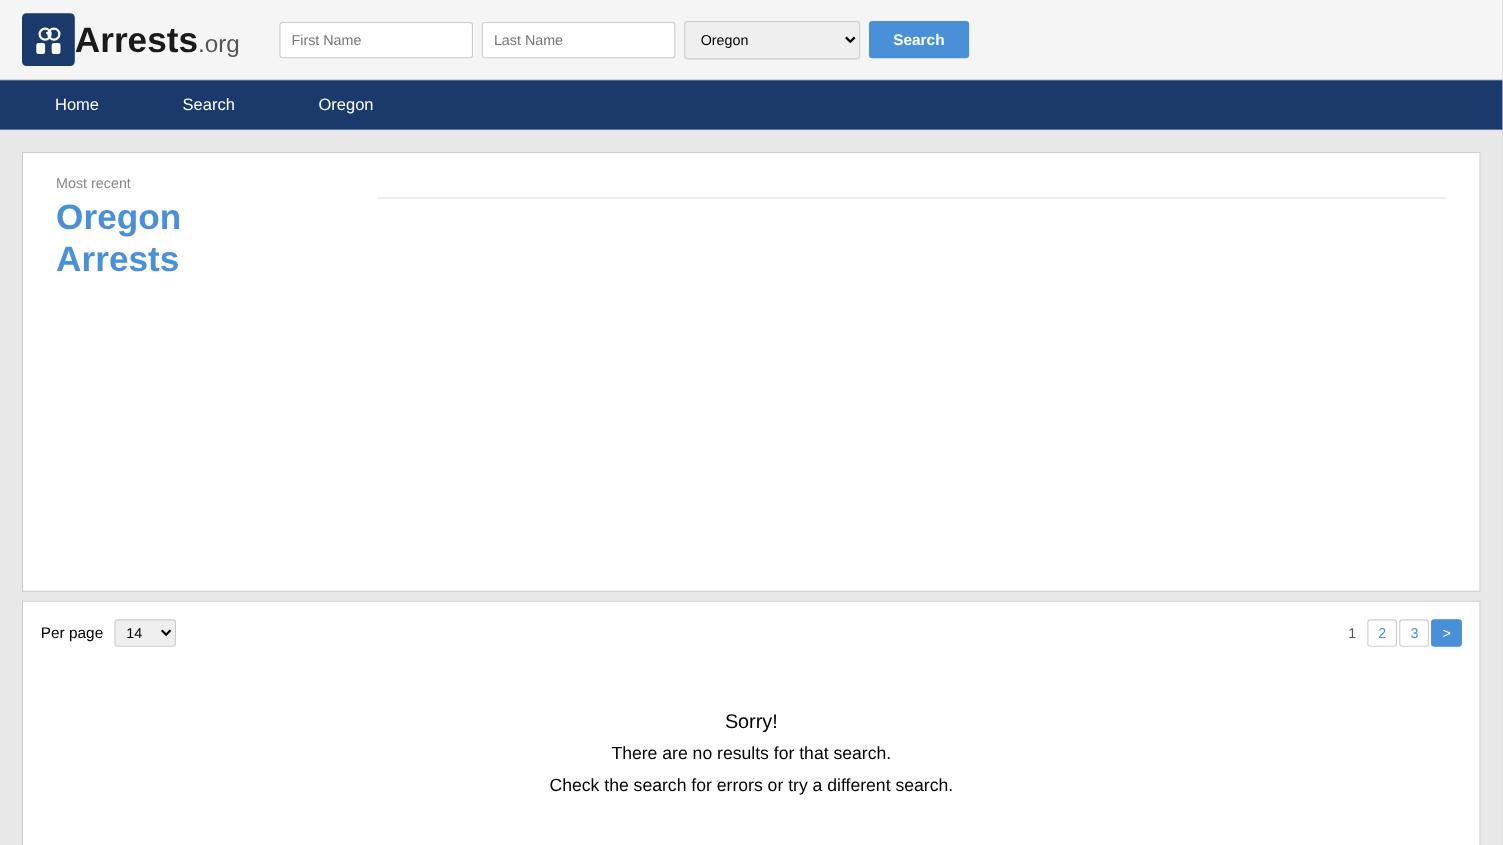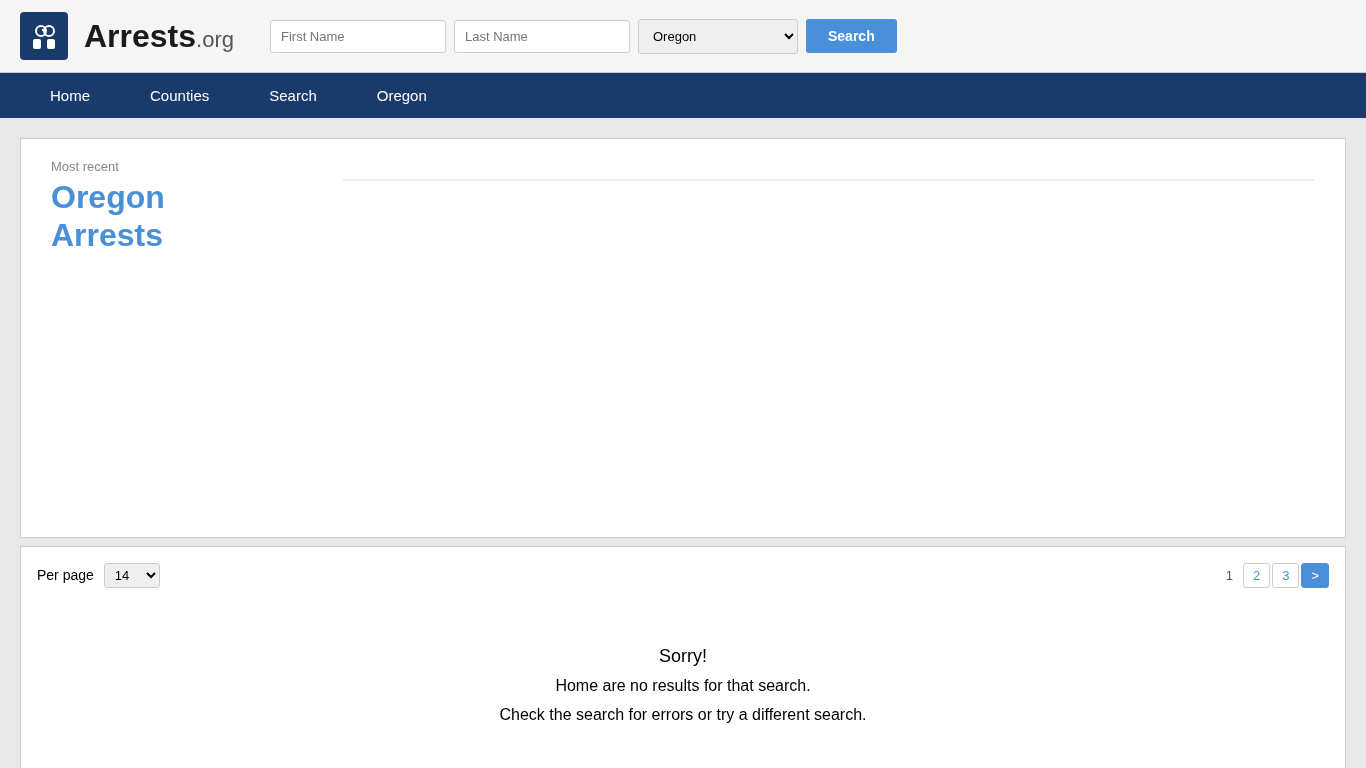--- a/index.html
+++ b/index.html
@@ -20,21 +20,21 @@
       background: #f5f5f5;
       padding: 12px 20px;
       display: flex;
       align-items: center;
       gap: 16px;
       border-bottom: 1px solid #ccc;
     }
     #logo-area {
       display: flex;
       align-items: center;
-      gap: 16px;
+      gap: 0;
     }
     #logo-icon {
       width: 48px;
       height: 48px;
       background: #1a3a6b;
       border-radius: 4px;
       display: flex;
       align-items: center;
       justify-content: center;
       color: white;
@@ -82,20 +82,21 @@
       cursor: pointer;
     }
     
     #nav {
       background: #1a3a6b;
       padding: 0 20px;
     }
     #nav ul {
       list-style: none;
       display: flex;
+      gap: 16px;
     }
     #nav ul li a {
       display: block;
       padding: 14px 30px;
       color: white;
       text-decoration: none;
       font-size: 15px;
     }
     
     #main {
@@ -225,23 +226,20 @@
         <option>Florida</option>
       </select>
       <button id="search-btn">Search</button>
     </div>
   </div>
 
   <nav id="nav">
     <ul>
       <li>
           <a href="#">Home</a>
-        </li>
-      <li>
-          <a href="#">Counties</a>
         </li>
       <li>
           <a href="#">Search</a>
         </li>
       <li>
           <a href="#">Oregon</a>
         </li>
     </ul>
   </nav>
 
@@ -273,20 +271,20 @@
         </div>
         <div class="pagination">
           <span>1</span>
           <a href="#">2</a>
           <a href="#">3</a>
           <a href="#" class="active">&gt;</a>
         </div>
       </div>
       <div id="no-results">
         <p class="sorry">Sorry!</p>
-        <p>Home are no results for that search.</p>
+        <p>There are no results for that search.</p>
         <p>Check the search for errors or try a different search.</p>
       </div>
 
     </div>
 
   </div>
 </div>
 
 </body></html>

